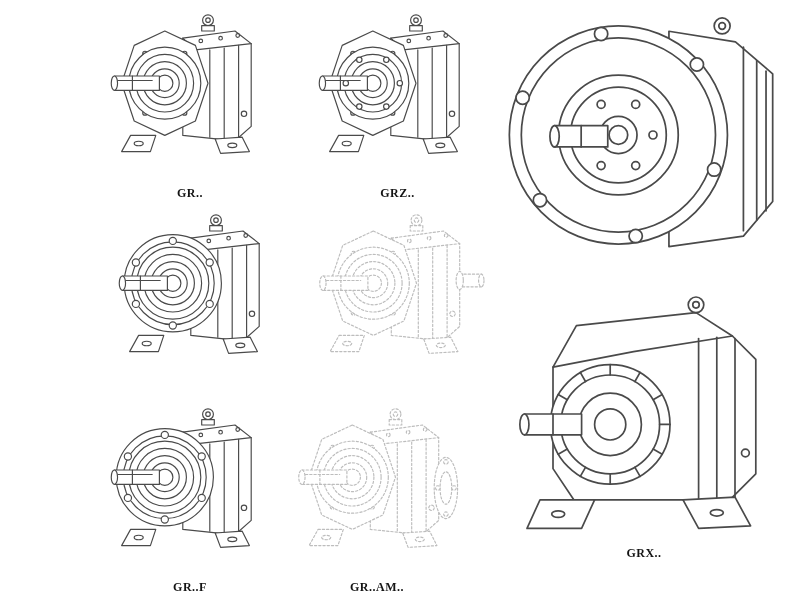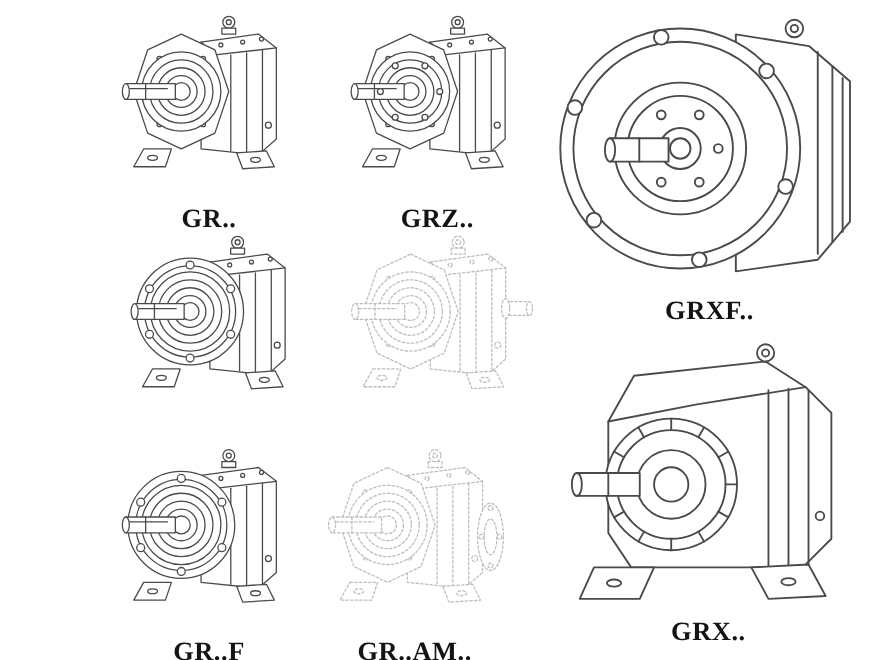--- a/index.html
+++ b/index.html
@@ -18,21 +18,21 @@
     stroke-width:1.3;
     stroke-linecap:round;
     stroke-linejoin:round;
   }
   .art.ghost {
     stroke:var(--ghost,#bdbdbd);
     stroke-dasharray:2.5 2.2;
   }
   figcaption {
     font-weight:bold;
-    font-size:24px;
+    font-size:12px;
     letter-spacing:0.5px;
     color:var(--label,#141414);
     margin-top:2px;
     white-space:nowrap;
   }
 </style>
 </head>
 <body>
 
 <svg width="0" height="0" style="position:absolute" aria-hidden="true">
@@ -215,21 +215,20 @@
   <svg class="art" width="190" height="180" viewBox="0 0 200 200">
       <use href="#sym-grz"></use>
     </svg>
   <figcaption>GRZ..</figcaption>
 </figure>
 
 <figure class="cell" style="left:495px;top:2px;width:300px">
   <svg class="art" width="296" height="266" viewBox="0 0 220 200">
       <use href="#sym-grxf"></use>
     </svg>
-  <figcaption>GRXF..</figcaption>
 </figure>
 
 <figure class="cell" style="left:98px;top:204px;width:200px">
   <svg class="art" width="190" height="180" viewBox="0 0 200 200">
       <use href="#sym-grf"></use>
     </svg>
 </figure>
 
 <figure class="cell" style="left:296px;top:204px;width:205px">
   <svg class="art ghost" width="195" height="180" viewBox="0 0 200 200">
@@ -244,18 +243,18 @@
   <figcaption>GR..F</figcaption>
 </figure>
 
 <figure class="cell" style="left:277px;top:398px;width:200px">
   <svg class="art ghost" width="195" height="180" viewBox="0 0 200 200">
       <use href="#sym-am"></use>
     </svg>
   <figcaption>GR..AM..</figcaption>
 </figure>
 
-<figure class="cell" style="left:498px;top:300px;width:292px">
+<figure class="cell" style="left:498px;top:284px;width:292px">
   <svg class="art" width="288" height="260" viewBox="0 0 220 200">
       <use href="#sym-grx"></use>
     </svg>
   <figcaption>GRX..</figcaption>
 </figure>
 
 </body></html>

